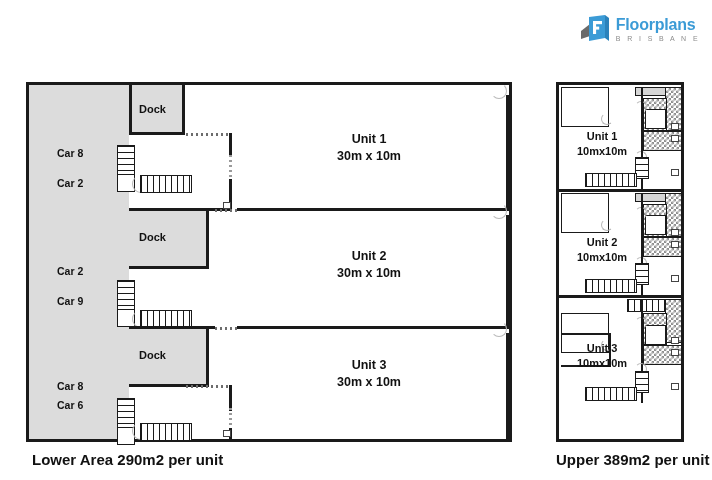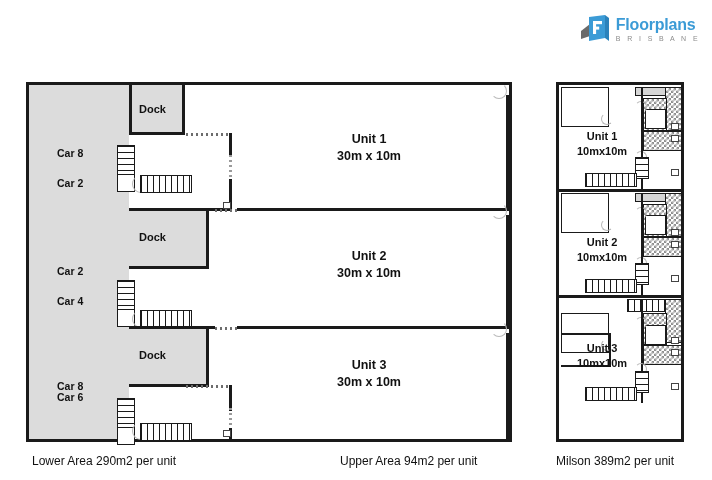--- a/index.html
+++ b/index.html
@@ -81,21 +81,21 @@
   .opening{
     position:absolute;
     background-image:repeating-linear-gradient(to right,#6d6d6d 0 2px,transparent 2px 5px);
   }
   .bench{position:absolute;box-sizing:border-box;background:#d6d6d6;border:1.2px solid #1a1a1a;}
   .fixture{position:absolute;box-sizing:border-box;background:#fff;border:1.1px solid #444;}
 
   
   .footer-item{
     position:absolute;bottom:12px;
-    font-size:12px;font-weight:normal;color:#111;white-space:nowrap;margin-top:28px;
+    font-size:15px;font-weight:bold;color:#111;white-space:nowrap;margin-top:28px;
   }
   #foot-lower{left:32px;}
   #foot-upper{left:340px;}
   #foot-total{left:556px;}
 </style>
 </head>
 <body>
 
 <div id="page">
 
@@ -190,23 +190,23 @@
     <div class="unit-label" style="left:260px;top:272px;width:160px;">
       <div class="u-name">Unit 3</div>
       <div class="u-dim">30m x 10m</div>
     </div>
     <div class="door door-br" style="left:462px;top:236px;width:16px;height:16px;"></div>
     <div class="wall" style="left:477px;top:248px;width:3px;height:106px;"></div>
 
     <div class="label lbl-car" style="left:28px;top:62px;">Car 8</div>
     <div class="label lbl-car" style="left:28px;top:92px;">Car 2</div>
     <div class="label lbl-car" style="left:28px;top:180px;">Car 2</div>
-    <div class="label lbl-car" style="left:28px;top:210px;">Car 4</div>
+    <div class="label lbl-car" style="left:28px;top:210px;">Car 9</div>
     <div class="label lbl-car" style="left:28px;top:295px;">Car 8</div>
-    <div class="label lbl-car" style="left:28px;top:306px;">Car 6</div>
+    <div class="label lbl-car" style="left:28px;top:314px;">Car 6</div>
   </div>
 
   <div id="plan-upper" class="plan">
 
     <div class="room-thin" style="left:2px;top:2px;width:48px;height:40px;"></div>
     <div class="door door-bl" style="left:42px;top:28px;width:12px;height:12px;"></div>
     <div class="bench" style="left:76px;top:2px;width:34px;height:9px;"></div>
     <div class="tile" style="left:106px;top:2px;width:17px;height:44px;"></div>
     <div class="tile" style="left:84px;top:13px;width:24px;height:33px;"></div>
     <div class="room-thin" style="left:86px;top:24px;width:21px;height:20px;"></div>
@@ -267,16 +267,15 @@
     <div class="fixture" style="left:112px;top:298px;width:8px;height:7px;"></div>
     <div class="stair-v" style="left:76px;top:286px;width:14px;height:22px;"></div>
     <div class="stair-h" style="left:26px;top:302px;width:52px;height:14px;"></div>
     <div class="unit-label unit-label-sm" style="left:6px;top:256px;width:74px;">
       <div class="u-name">Unit 3</div>
       <div class="u-dim">10mx10m</div>
     </div>
   </div>
 
   <div class="footer-item" id="foot-lower">Lower Area 290m2 per unit</div>
-  <div class="footer-item" id="foot-upper">Upper Area 94m2 per unit</div>
-  <div class="footer-item" id="foot-total">Milson 389m2 per unit</div>
+  <div class="footer-item" id="foot-total">Upper 389m2 per unit</div>
 
 </div>
 
 </body></html>

